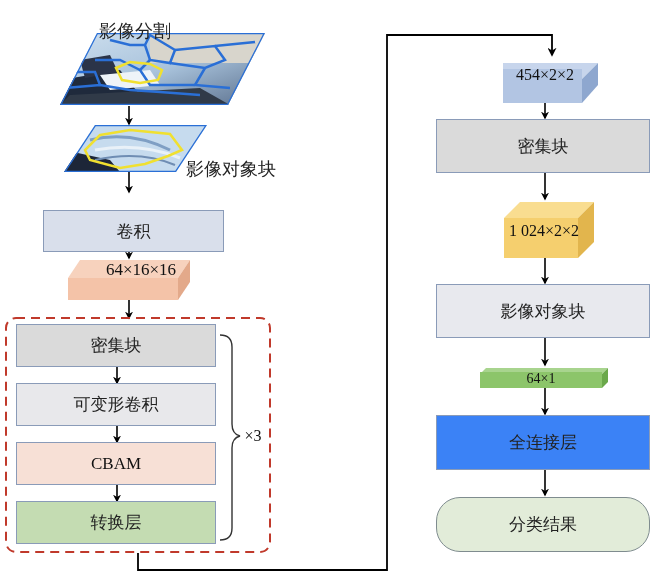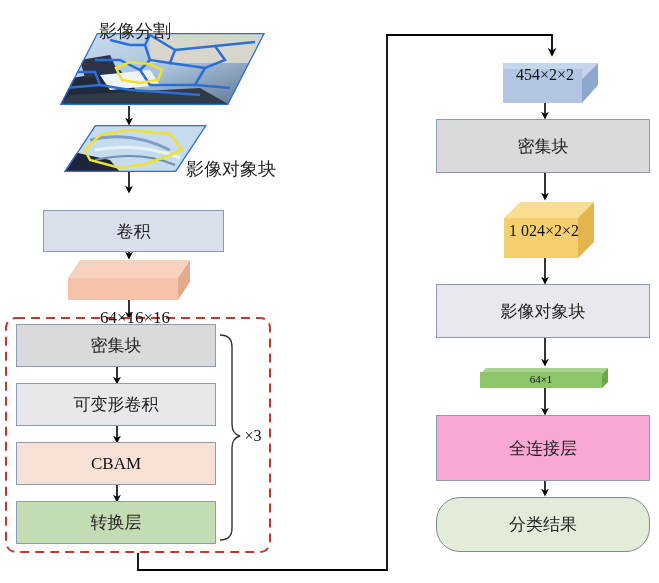--- a/index.html
+++ b/index.html
@@ -121,21 +121,21 @@
 </svg>
 
 <div class="lbl cjk" style="left:85px; top:19px; width:100px; height:24px; font-size:18px;">影像分割</div>
 
 <div class="lbl cjk" style="left:176px; top:156px; width:110px; height:26px; font-size:18px;">影像对象块</div>
 
 <div class="box" style="left:43px; top:210px; width:181px; height:42px; background:#d9dfeb;">
   <span class="cjk">卷积</span>
 </div>
 
-<div class="lbl num" style="left:77px; top:258px; width:116px; height:24px;margin-top:48px;">64×16×16</div>
+<div class="lbl num" style="left:83px; top:258px; width:116px; height:24px;">64×16×16</div>
 
 <div class="box" style="left:16px; top:324px; width:200px; height:43px; background:#dadada;">
   <span class="cjk">密集块</span>
 </div>
 <div class="box" style="left:16px; top:383px; width:200px; height:43px; background:#e8e8eb;">
   <span class="cjk">可变形卷积</span>
 </div>
 <div class="box" style="left:16px; top:442px; width:200px; height:43px; background:#f7e0d6;">
   <span class="num">CBAM</span>
 </div>
@@ -150,21 +150,21 @@
 <div class="box" style="left:436px; top:119px; width:214px; height:54px; background:#dadada;">
   <span class="cjk">密集块</span>
 </div>
 
 <div class="lbl num" style="left:494px; top:219px; width:100px; height:24px; font-size:16px;">1 024×2×2</div>
 
 <div class="box" style="left:436px; top:284px; width:214px; height:54px; background:#e8e9ee;">
   <span class="cjk">影像对象块</span>
 </div>
 
-<div class="lbl num" style="left:480px; top:370px; width:122px; height:18px; font-size:11px;">64×1</div>
+<div class="lbl num" style="left:480px; top:370px; width:122px; height:18px; font-size:14px;">64×1</div>
 
-<div class="box" style="left:436px; top:415px; width:214px; height:66px; background:#f9a8d4;">
+<div class="box" style="left:436px; top:415px; width:214px; height:55px; background:#3b82f6;">
   <span class="cjk">全连接层</span>
 </div>
 
 <div class="box" style="left:436px; top:497px; width:214px; height:55px; background:#e2ecd9; border-radius:24px; border-color:#7f8c8f;">
   <span class="cjk">分类结果</span>
 </div>
 
 </body></html>

